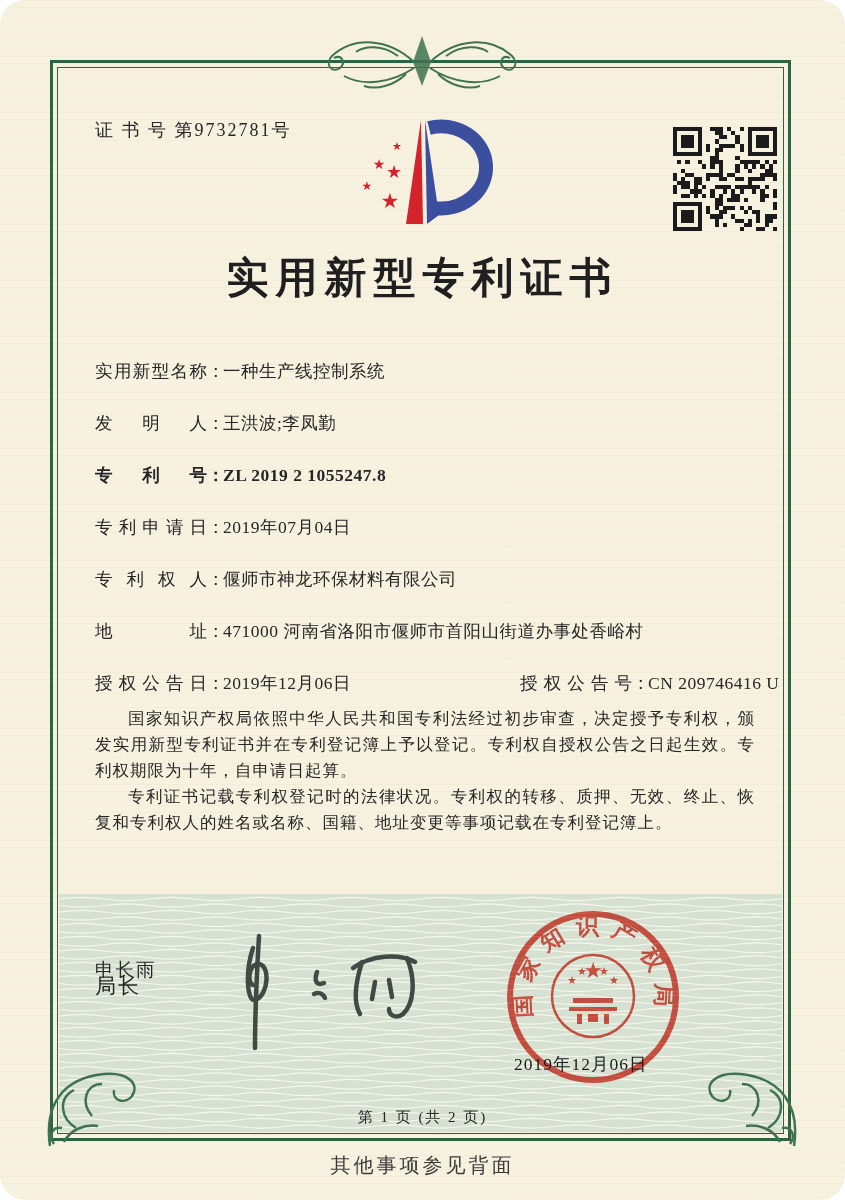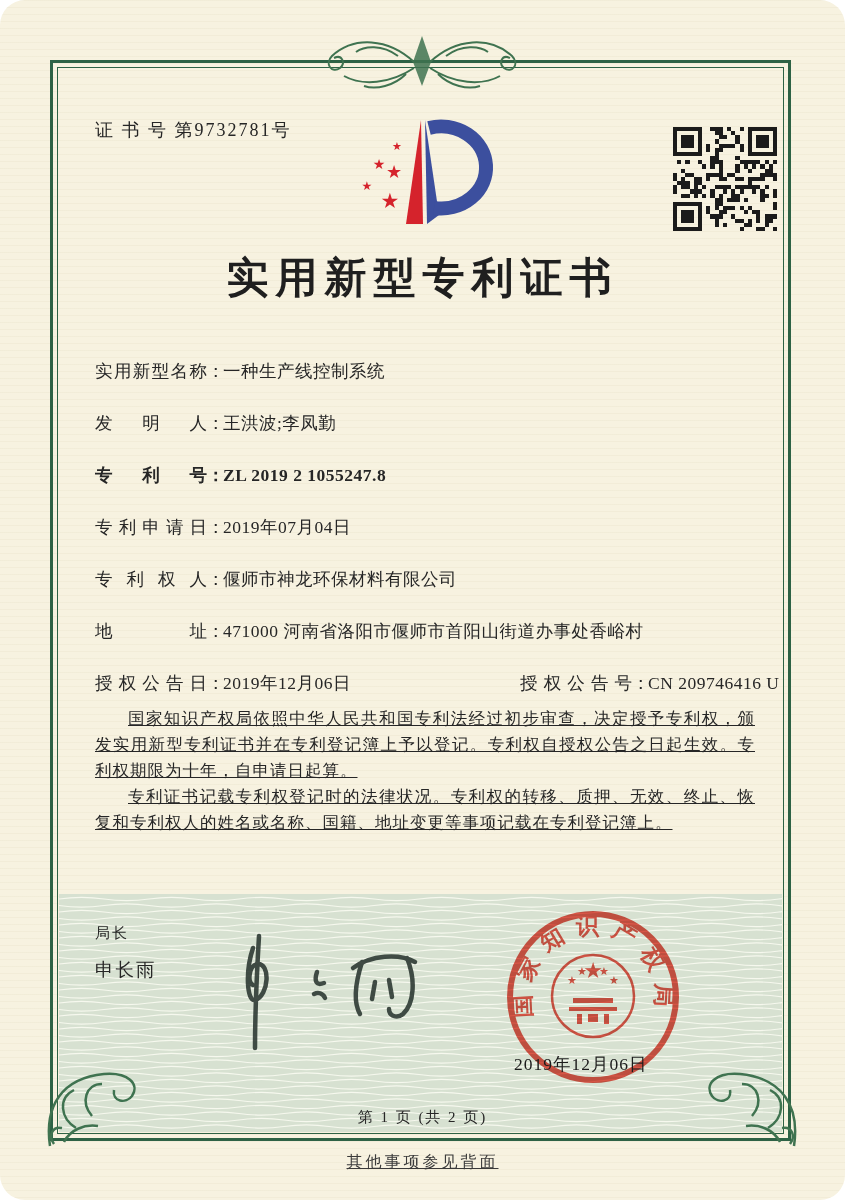--- a/index.html
+++ b/index.html
@@ -50,33 +50,33 @@
     display:inline-block;width:112px;
     text-align:justify;text-align-last:justify;
     vertical-align:bottom;
   }
   .f-colon{display:inline-block;width:16px;}
   .f-value{letter-spacing:.5px;}
   .grant-no{position:absolute;left:425px;top:0;font-size:17.5px;white-space:nowrap;}
   
   .body-text{
     position:absolute;left:95px;top:706px;width:660px;z-index:2;
-    font-size:16.5px;line-height:26px;text-align:justify;letter-spacing:1px;text-decoration:underline;
+    font-size:16.5px;line-height:26px;text-align:justify;letter-spacing:1px;
   }
   .body-text p{margin:0;text-indent:2em;}
   
-  .sig-title{position:absolute;left:95px;top:924px;font-size:15px;z-index:4;letter-spacing:2px;}
+  .sig-title{position:absolute;left:95px;top:972px;font-size:21px;z-index:4;letter-spacing:2px;}
   .sig-name{position:absolute;left:95px;top:957px;font-size:18.5px;z-index:4;letter-spacing:2px;}
   .sig-hand{position:absolute;left:225px;top:928px;width:225px;height:128px;z-index:4;}
   .seal{position:absolute;left:504px;top:908px;width:178px;height:178px;z-index:5;
         mix-blend-mode:multiply;opacity:.92;}
   .seal-date{position:absolute;left:514px;top:1052px;z-index:6;font-size:17.5px;letter-spacing:1px;color:#1c1c1c;}
   
   .page-no{position:absolute;left:0;right:0;top:1108px;text-align:center;font-size:15px;z-index:4;letter-spacing:2px;}
-  .back-note{position:absolute;left:0;right:0;top:1152px;text-align:center;font-size:16px;z-index:2;letter-spacing:3px;color:#3a3a3a;text-decoration:underline;}
+  .back-note{position:absolute;left:0;right:0;top:1152px;text-align:center;font-size:20px;z-index:2;letter-spacing:3px;color:#3a3a3a;}
 </style>
 </head>
 <body>
 
 <div class="page">
 
   <div class="frame">
     <div class="frame-inner"></div>
     <div class="green-band">
       <svg id="waves-svg" width="723" height="238">

